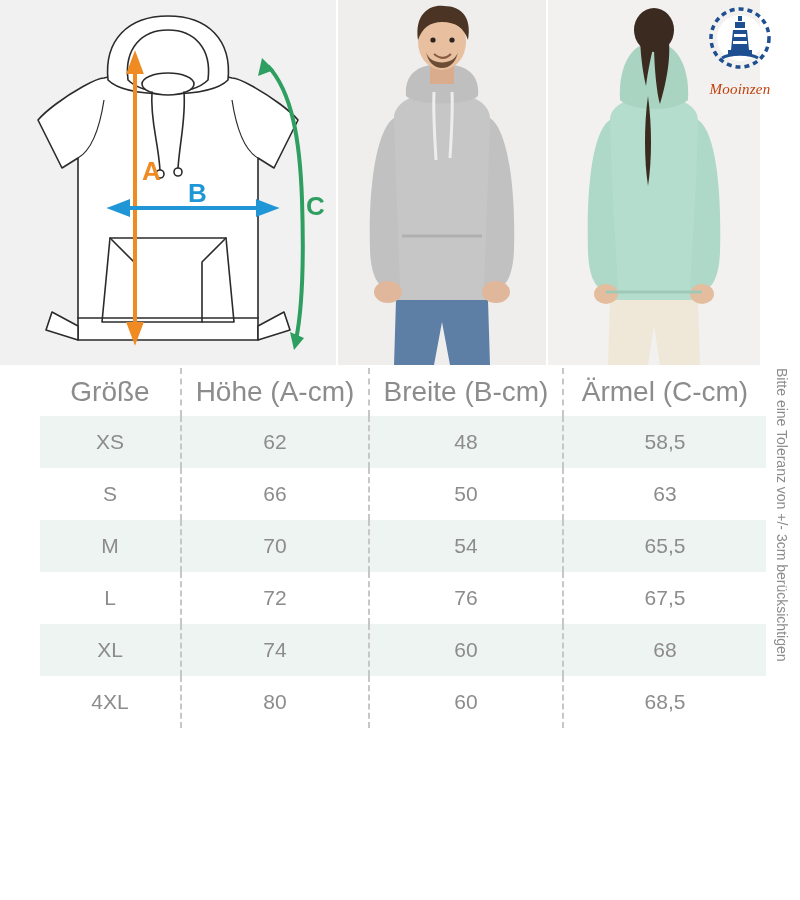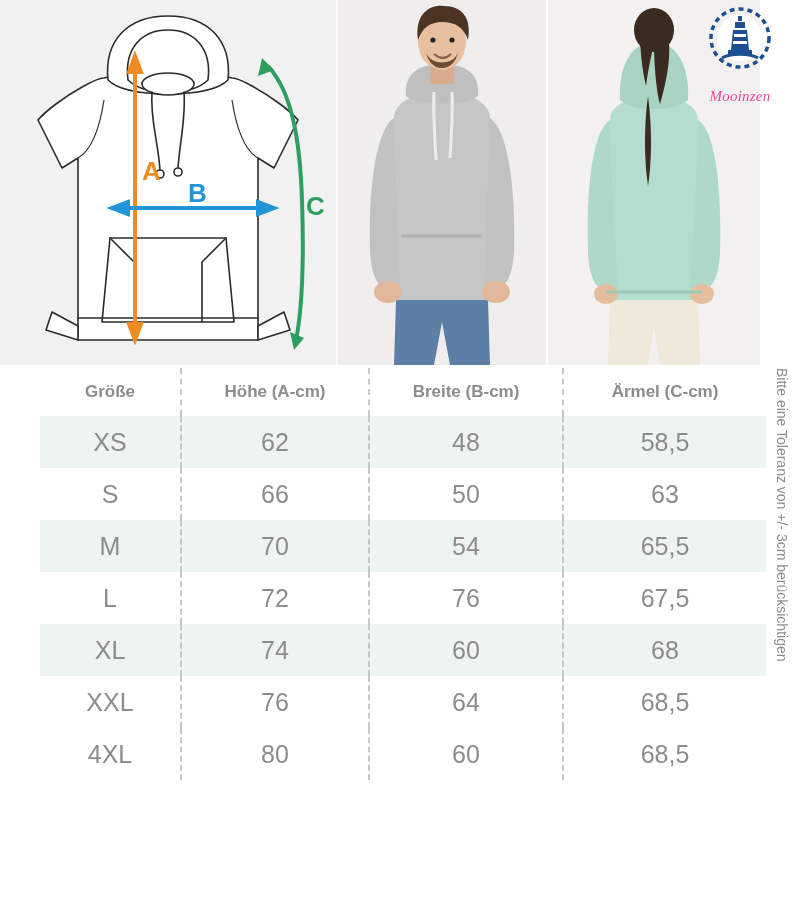--- a/index.html
+++ b/index.html
@@ -61,53 +61,52 @@
   
   .logo {
     position: absolute;
     right: 4px;
     top: 6px;
     width: 112px;
     text-align: center;
   }
   .logo-name {
     font-size: 15px;
-    color: #ec4899;
+    color: #c2410c;
     font-family: "Liberation Serif", serif;
     font-style: italic;
     letter-spacing: .2px;
-    margin-top: 14px;
+    margin-top: 7px;
   }
 
   
   .table-wrap {
     position: absolute;
     left: 40px;
     top: 368px;
     width: 720px;
   }
   table.sizes {
     border-collapse: collapse;
     width: 720px;
     table-layout: fixed;
   }
   table.sizes th,
   table.sizes td {
     text-align: center;
     font-weight: normal;
     color: #8c8c8c;
-    font-size: 25px;
+    font-size: 21px;
     padding: 0;
     height: 52px;
     vertical-align: middle;
   }
   table.sizes thead th {
     height: 48px;
-    font-size: 17px;
-    font-weight: bold;
+    font-size: 28px;
   }
   th.c-size { color: #8c8c8c; width: 140px; }
   th.c-a { color: #ef8b22; width: 186px; }
   th.c-b { color: #2196d6; width: 192px; }
   th.c-c { color: #2e9f60; width: 202px; }
 
   tbody tr.even td { background: #eef4f1; }
   tbody tr.odd td { background: #ffffff; }
 
   td.v, th.v {
@@ -318,26 +317,20 @@
           <td class="v">76</td>
           <td class="v">67,5</td>
         </tr>
         <tr class="even">
           <td>XL</td>
           <td class="v">74</td>
           <td class="v">60</td>
           <td class="v">68</td>
         </tr>
         <tr class="odd">
-          <td>XXL</td>
-          <td class="v">76</td>
-          <td class="v">64</td>
-          <td class="v">68,5</td>
-        </tr>
-        <tr class="odd">
           <td>4XL</td>
           <td class="v">80</td>
           <td class="v">60</td>
           <td class="v">68,5</td>
         </tr>
       </tbody>
     </table>
   </div>
 
   <div class="vnote">

